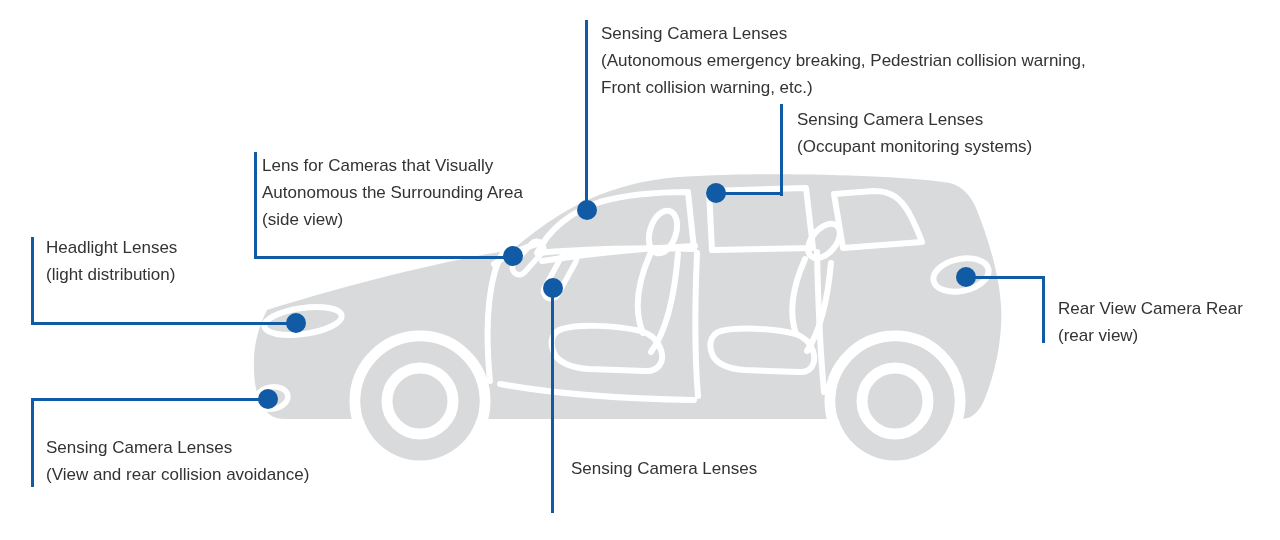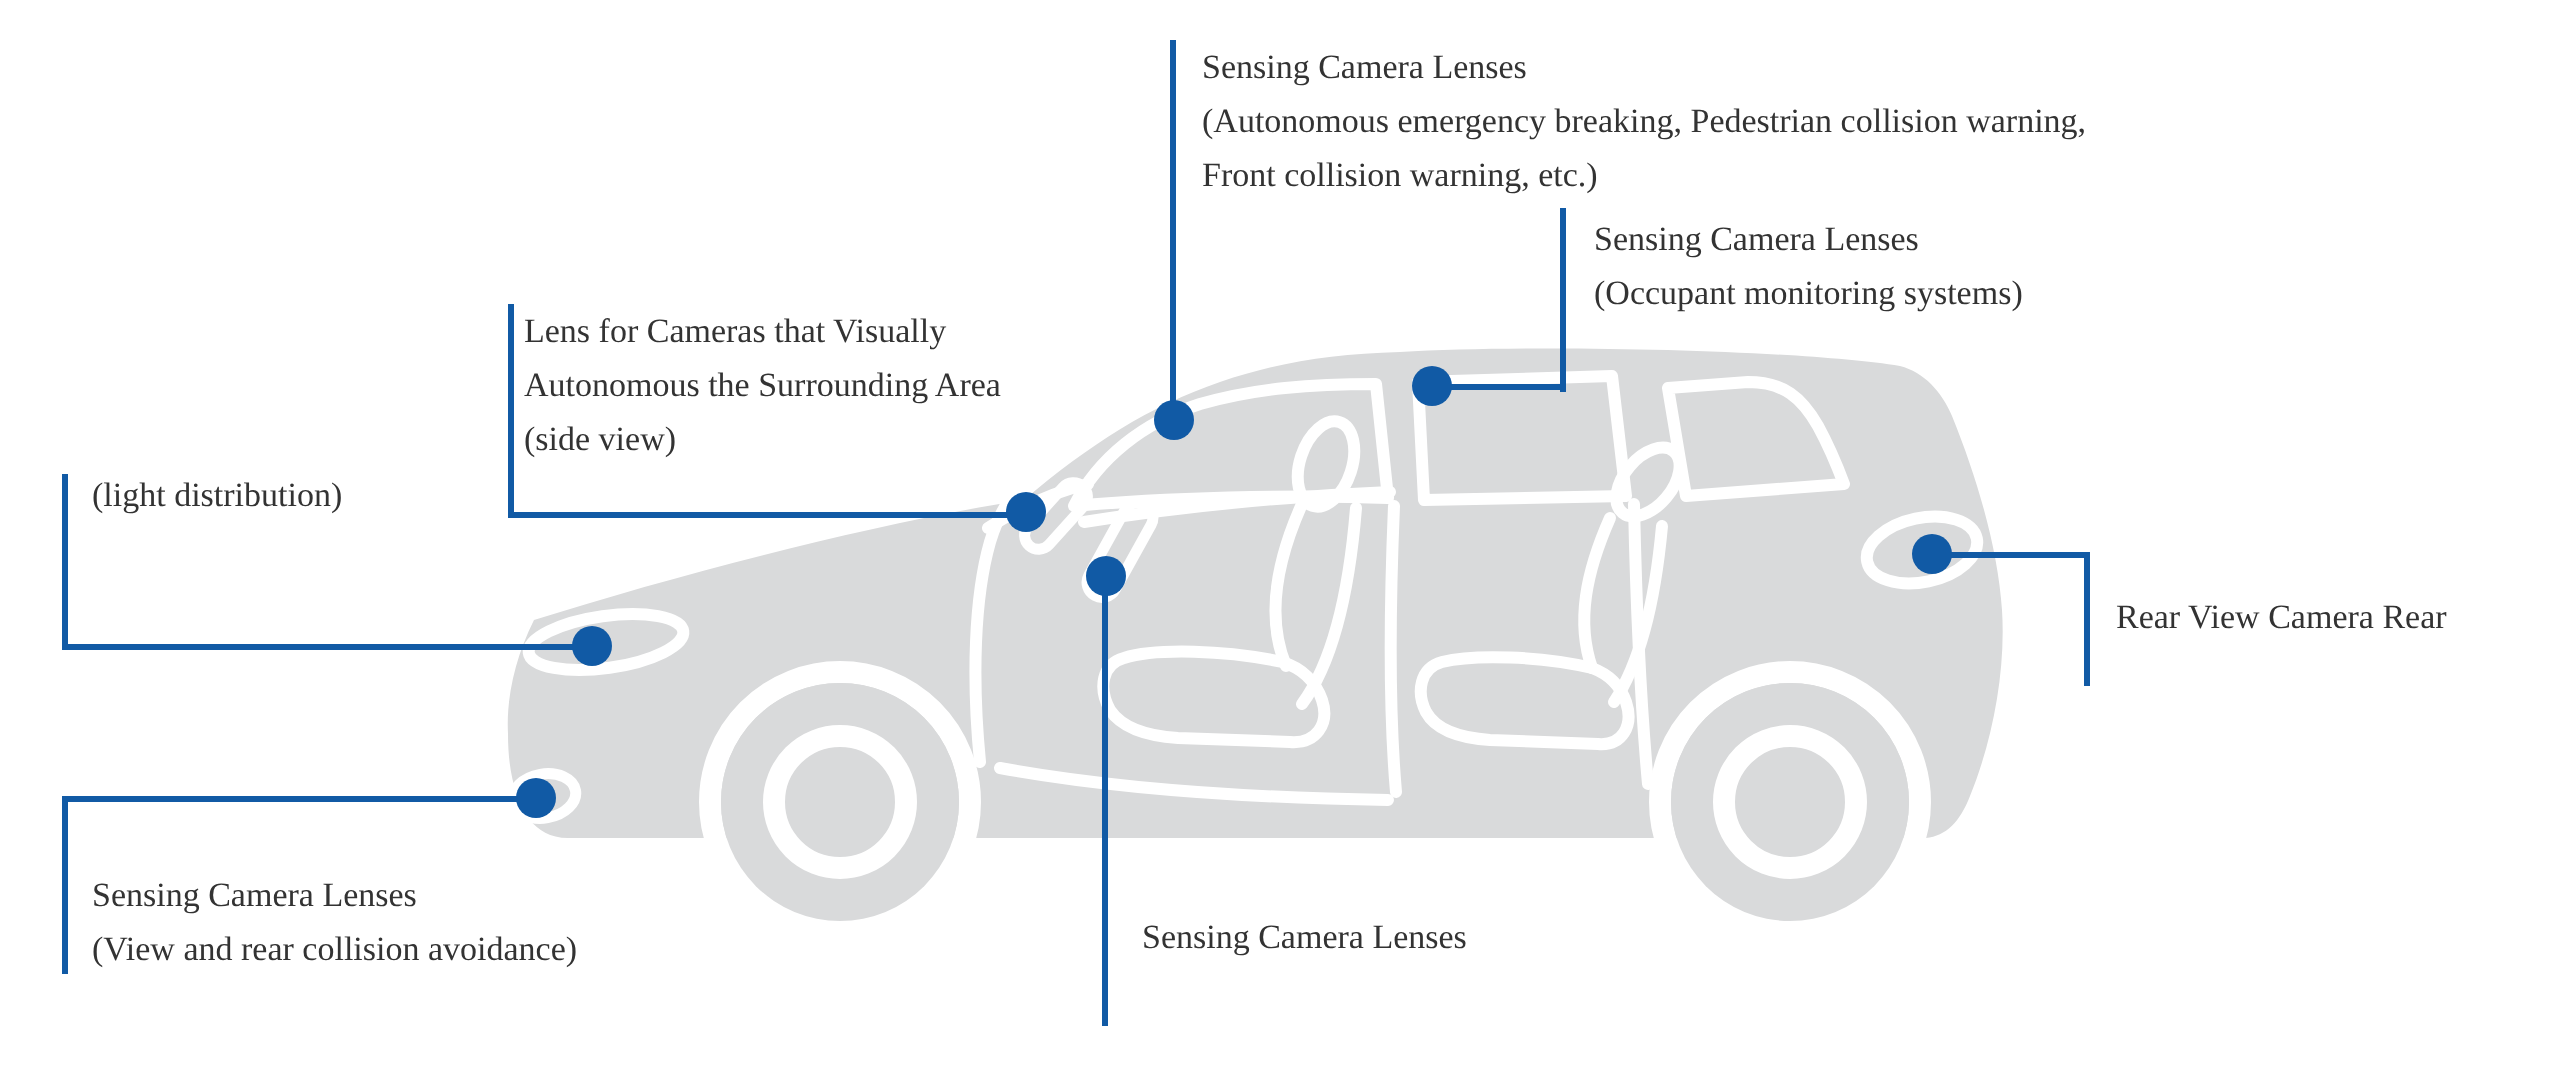--- a/index.html
+++ b/index.html
@@ -4,21 +4,21 @@
 <style>
   :root{
     --accent:#115aa5;
     --car-gray:#d9dadb;
     --text:#333333;
     --bg:#ffffff;
   }
   html,body{margin:0;padding:0;background:var(--bg);}
   .stage{
     position:relative;width:1280px;height:540px;background:var(--bg);
-    font-family:Liberation Serif, serif;overflow:hidden;
+    font-family:Liberation Sans, sans-serif;overflow:hidden;
   }
   .car-svg{position:absolute;left:0;top:0;width:1280px;height:540px;}
   .car-fill{fill:var(--car-gray);}
   .iline{stroke:#ffffff;stroke-width:6;fill:none;stroke-linecap:round;stroke-linejoin:round;}
   .iline-thin{stroke:#ffffff;stroke-width:5.5;fill:none;stroke-linecap:round;stroke-linejoin:round;}
   .cline{position:absolute;background:var(--accent);}
   .dot{position:absolute;width:20px;height:20px;border-radius:50%;background:var(--accent);}
   .lbl{position:absolute;color:var(--text);font-size:17px;line-height:27px;white-space:nowrap;}
 </style>
 </head>
@@ -107,20 +107,21 @@
   <div class="lbl" style="left:262px;top:152px;">
     <div>Lens for Cameras that Visually</div>
     <div>Autonomous the Surrounding Area</div>
     <div>(side view)</div>
   </div>
 
   <div class="cline" style="left:31px;top:237px;width:3px;height:88px;"></div>
   <div class="cline" style="left:31px;top:322px;width:266px;height:3px;"></div>
   <div class="dot" style="left:286px;top:313px;"></div>
   <div class="lbl" style="left:46px;top:234px;">
+    <div>Headlight Lenses</div>
     <div>(light distribution)</div>
   </div>
 
   <div class="cline" style="left:31px;top:398px;width:238px;height:3px;"></div>
   <div class="cline" style="left:31px;top:398px;width:3px;height:89px;"></div>
   <div class="dot" style="left:258px;top:389px;"></div>
   <div class="lbl" style="left:46px;top:434px;">
     <div>Sensing Camera Lenses</div>
     <div>(View and rear collision avoidance)</div>
   </div>
@@ -129,15 +130,16 @@
   <div class="dot" style="left:543px;top:278px;"></div>
   <div class="lbl" style="left:571px;top:455px;">
     <div>Sensing Camera Lenses</div>
   </div>
 
   <div class="cline" style="left:966px;top:276px;width:79px;height:3px;"></div>
   <div class="cline" style="left:1042px;top:276px;width:3px;height:67px;"></div>
   <div class="dot" style="left:956px;top:267px;"></div>
   <div class="lbl" style="left:1058px;top:295px;">
     <div>Rear View Camera Rear</div>
+    <div>(rear view)</div>
   </div>
 
 </div>
 
 </body></html>

